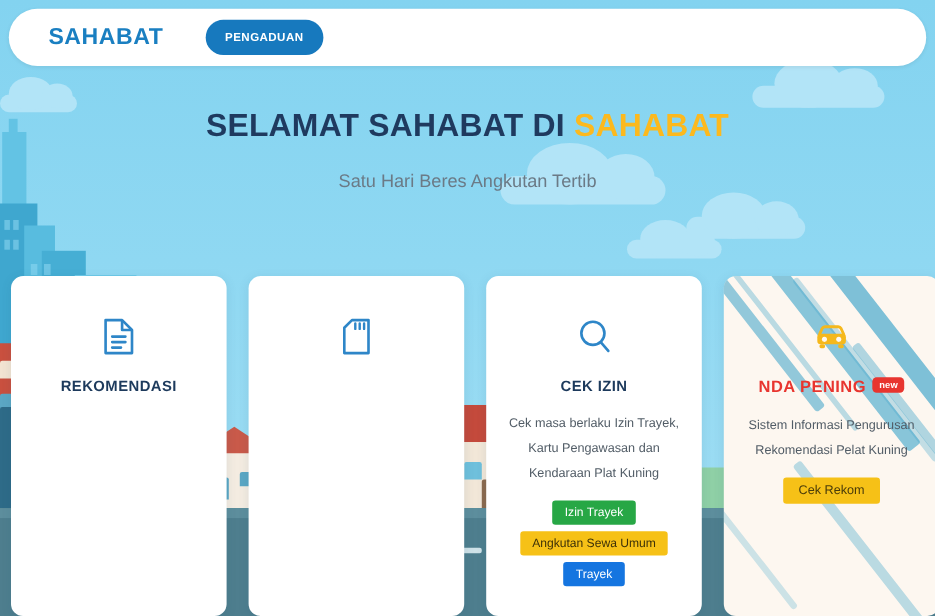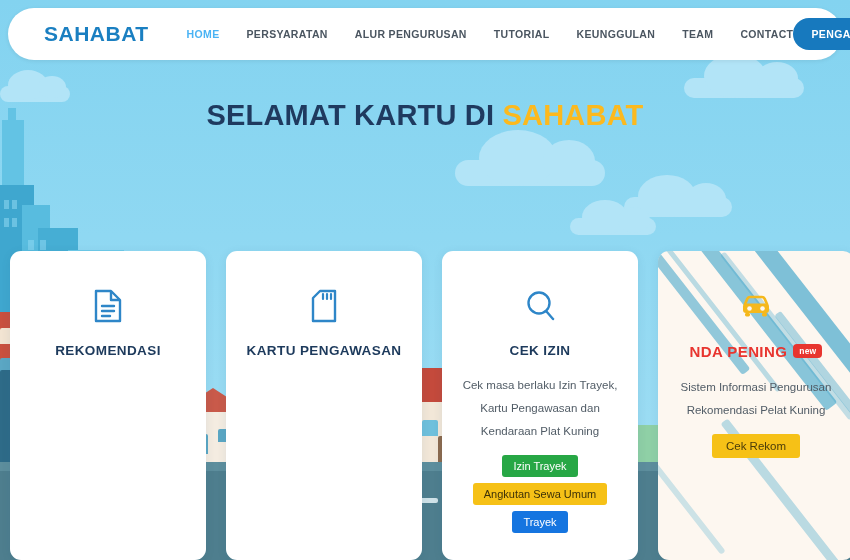--- a/index.html
+++ b/index.html
@@ -266,39 +266,31 @@
     <div class="dash" style="left:74px;  width:22px;"></div>
     <div class="dash" style="left:128px; width:22px;"></div>
     <div class="dash" style="left:416px; width:22px;"></div>
     <div class="dash" style="left:470px; width:22px;"></div>
     <div class="dash" style="left:760px; width:22px;"></div>
     <div class="dash" style="left:814px; width:22px;"></div>
   </div>
 
   <div class="navbar">
     <div class="brand">SAHABAT</div>
-    <div class="nav-links">
-      <div class="nav-link active">HOME</div>
-      <div class="nav-link">PERSYARATAN</div>
-      <div class="nav-link">ALUR PENGURUSAN</div>
-      <div class="nav-link">TUTORIAL</div>
-      <div class="nav-link">KEUNGGULAN</div>
-      <div class="nav-link">TEAM</div>
-      <div class="nav-link">CONTACT</div>
-    </div>
     <button class="pengaduan-btn">
       <span>PENGADUAN</span>
 
     </button>
   </div>
 
   <div class="hero">
     <div class="hero-title">
-      <span>SELAMAT KARTU DI </span><span class="accent">SAHABAT</span>
-    </div>
+      <span>SELAMAT SAHABAT DI </span><span class="accent">SAHABAT</span>
+    </div>
+    <div class="hero-sub">Satu Hari Beres Angkutan Tertib</div>
   </div>
 
   <div class="cards">
 
     <div class="card">
       <div class="card-icon">
         <svg width="28" height="34" viewBox="0 0 28 34" fill="none">
           <path d="M2 2h15l9 9v21H2z" stroke="#2e86c8" stroke-width="2.4" stroke-linejoin="round"></path>
           <path d="M17 2v9h9" stroke="#2e86c8" stroke-width="2.4" stroke-linejoin="round"></path>
           <path d="M8 17h12M8 22h12M8 27h8" stroke="#2e86c8" stroke-width="2.4" stroke-linecap="round"></path>
@@ -307,21 +299,20 @@
       <div class="card-title">REKOMENDASI</div>
     </div>
 
     <div class="card">
       <div class="card-icon">
         <svg width="26" height="34" viewBox="0 0 26 34" fill="none">
           <path d="M2 9L9 2h15v30H2z" stroke="#2e86c8" stroke-width="2.4" stroke-linejoin="round"></path>
           <path d="M12 5v5M16 5v5M20 5v5" stroke="#2e86c8" stroke-width="2.2" stroke-linecap="round"></path>
         </svg>
       </div>
-      <div class="card-title">KARTU PENGAWASAN</div>
     </div>
 
     <div class="card">
       <div class="card-icon">
         <svg width="30" height="32" viewBox="0 0 30 32" fill="none">
           <circle cx="14" cy="13" r="10.5" stroke="#2e86c8" stroke-width="2.4"></circle>
           <path d="M21.5 21.5L28 29" stroke="#2e86c8" stroke-width="2.4" stroke-linecap="round"></path>
         </svg>
       </div>
       <div class="card-title">CEK IZIN</div>

